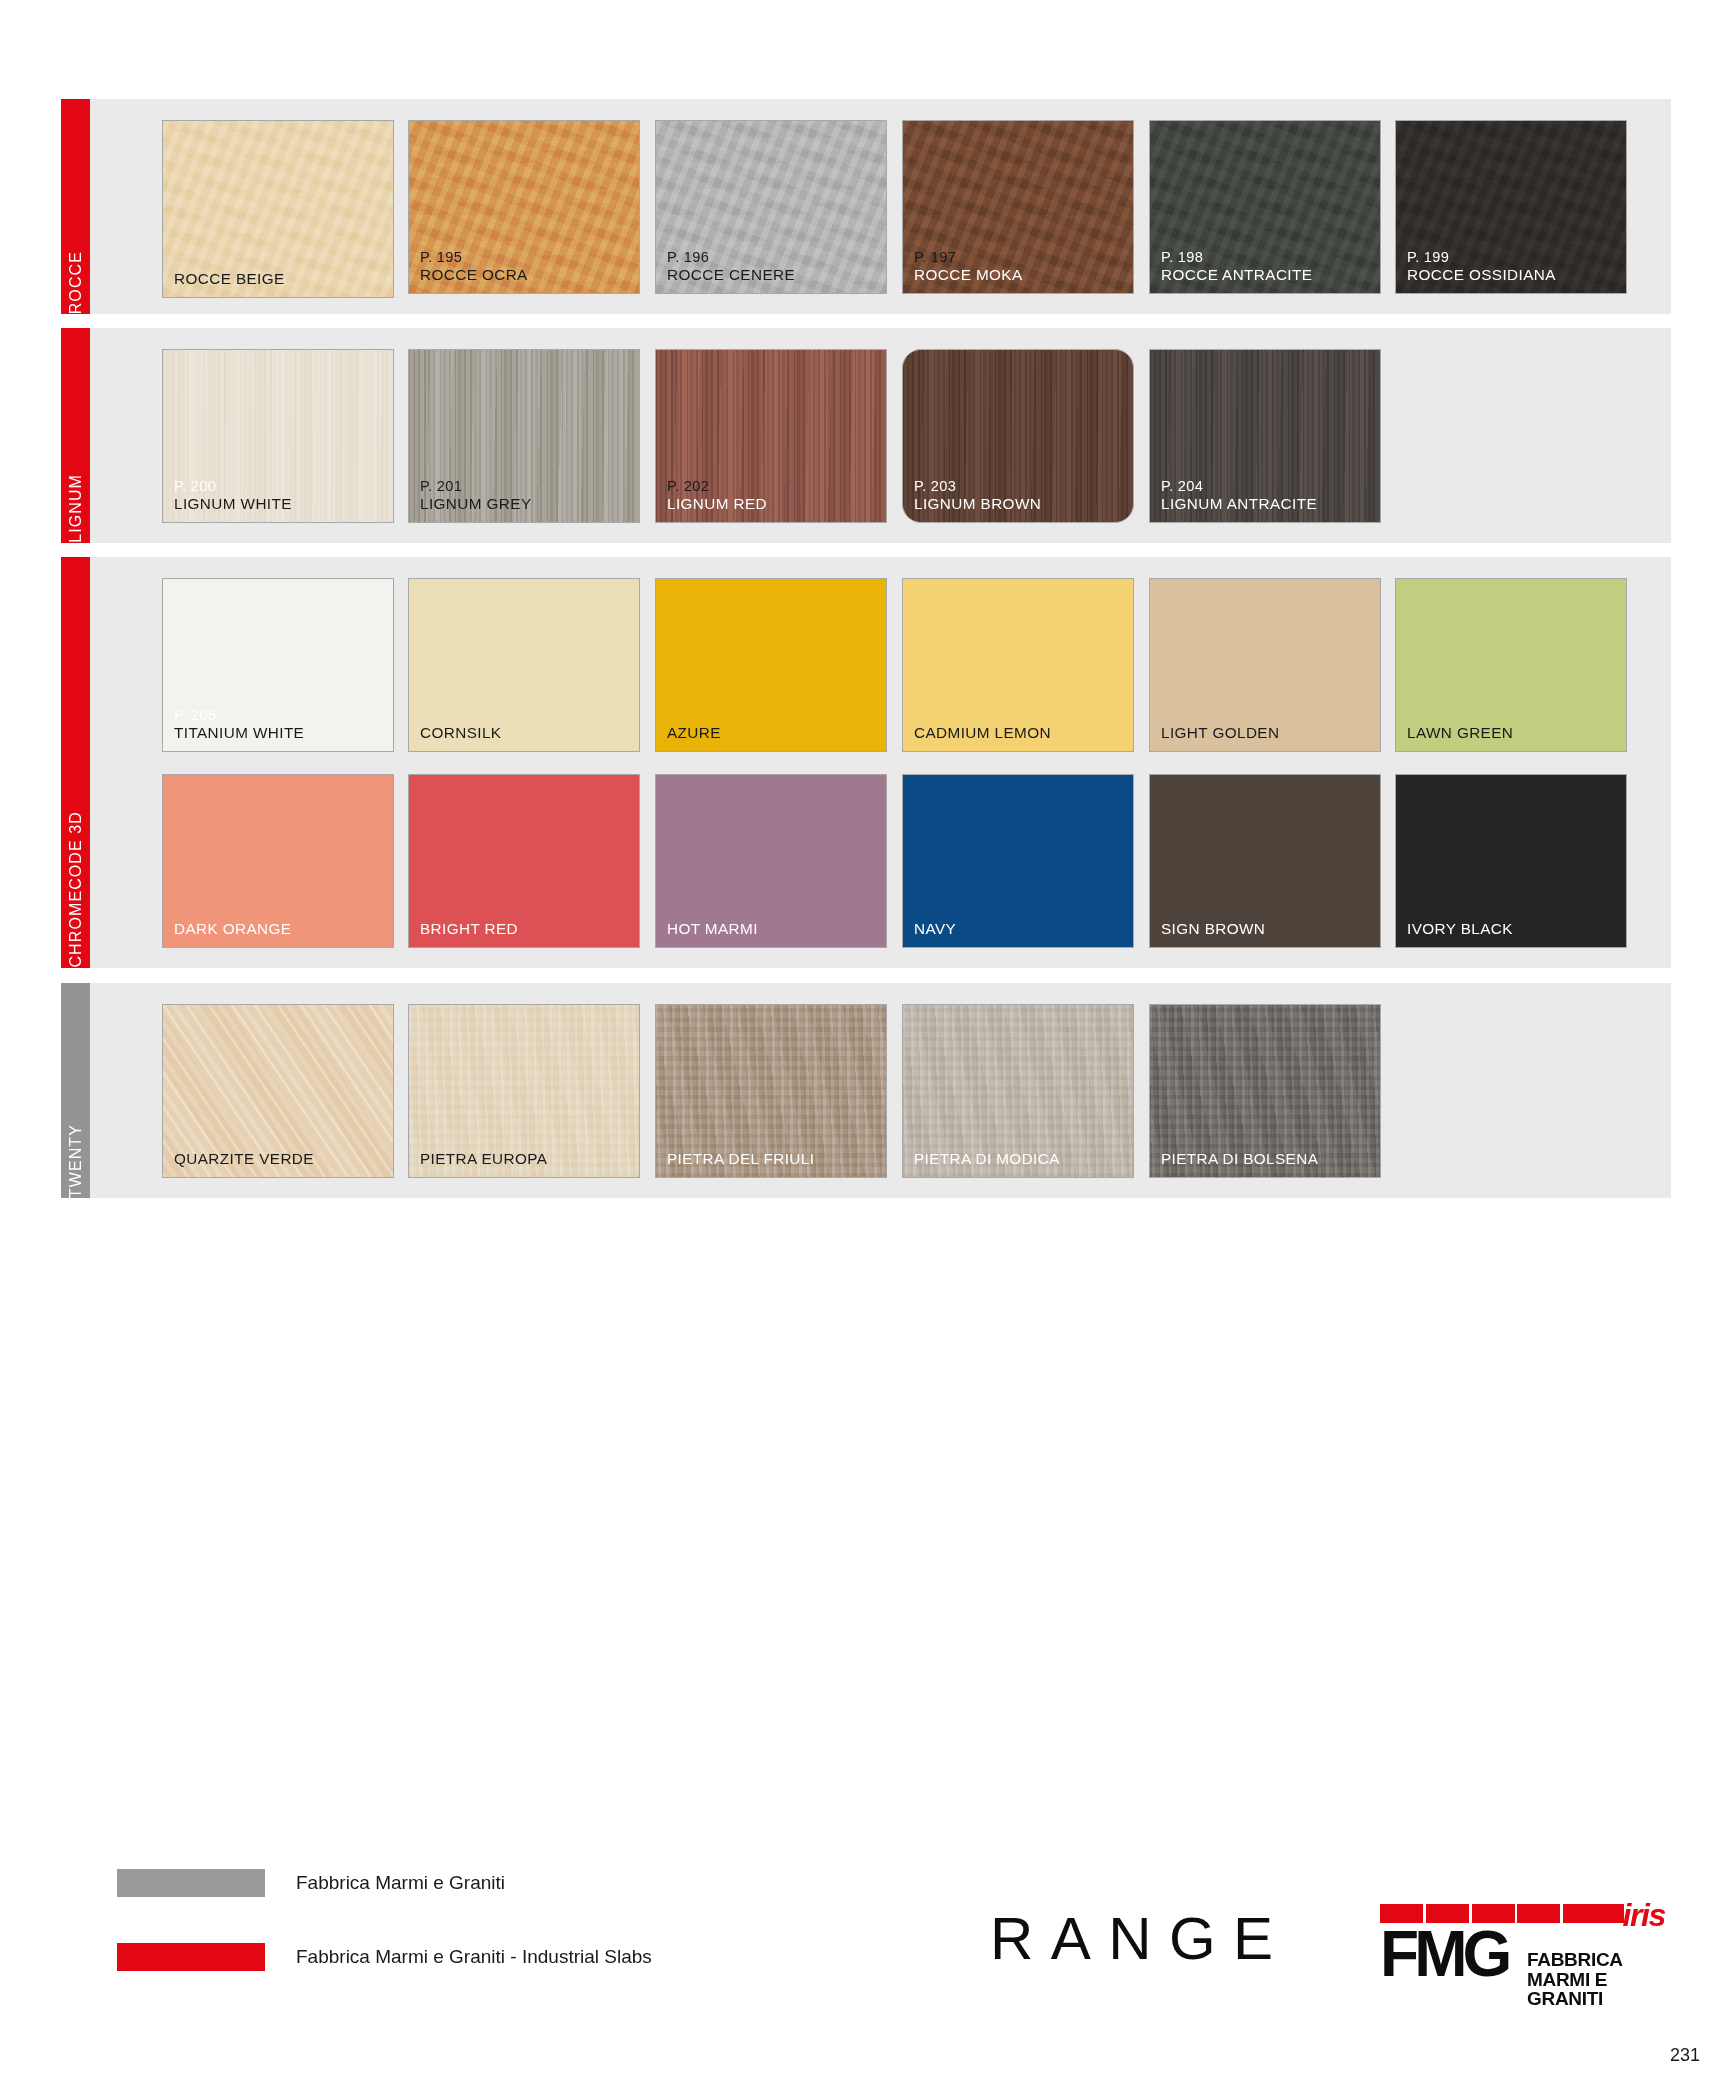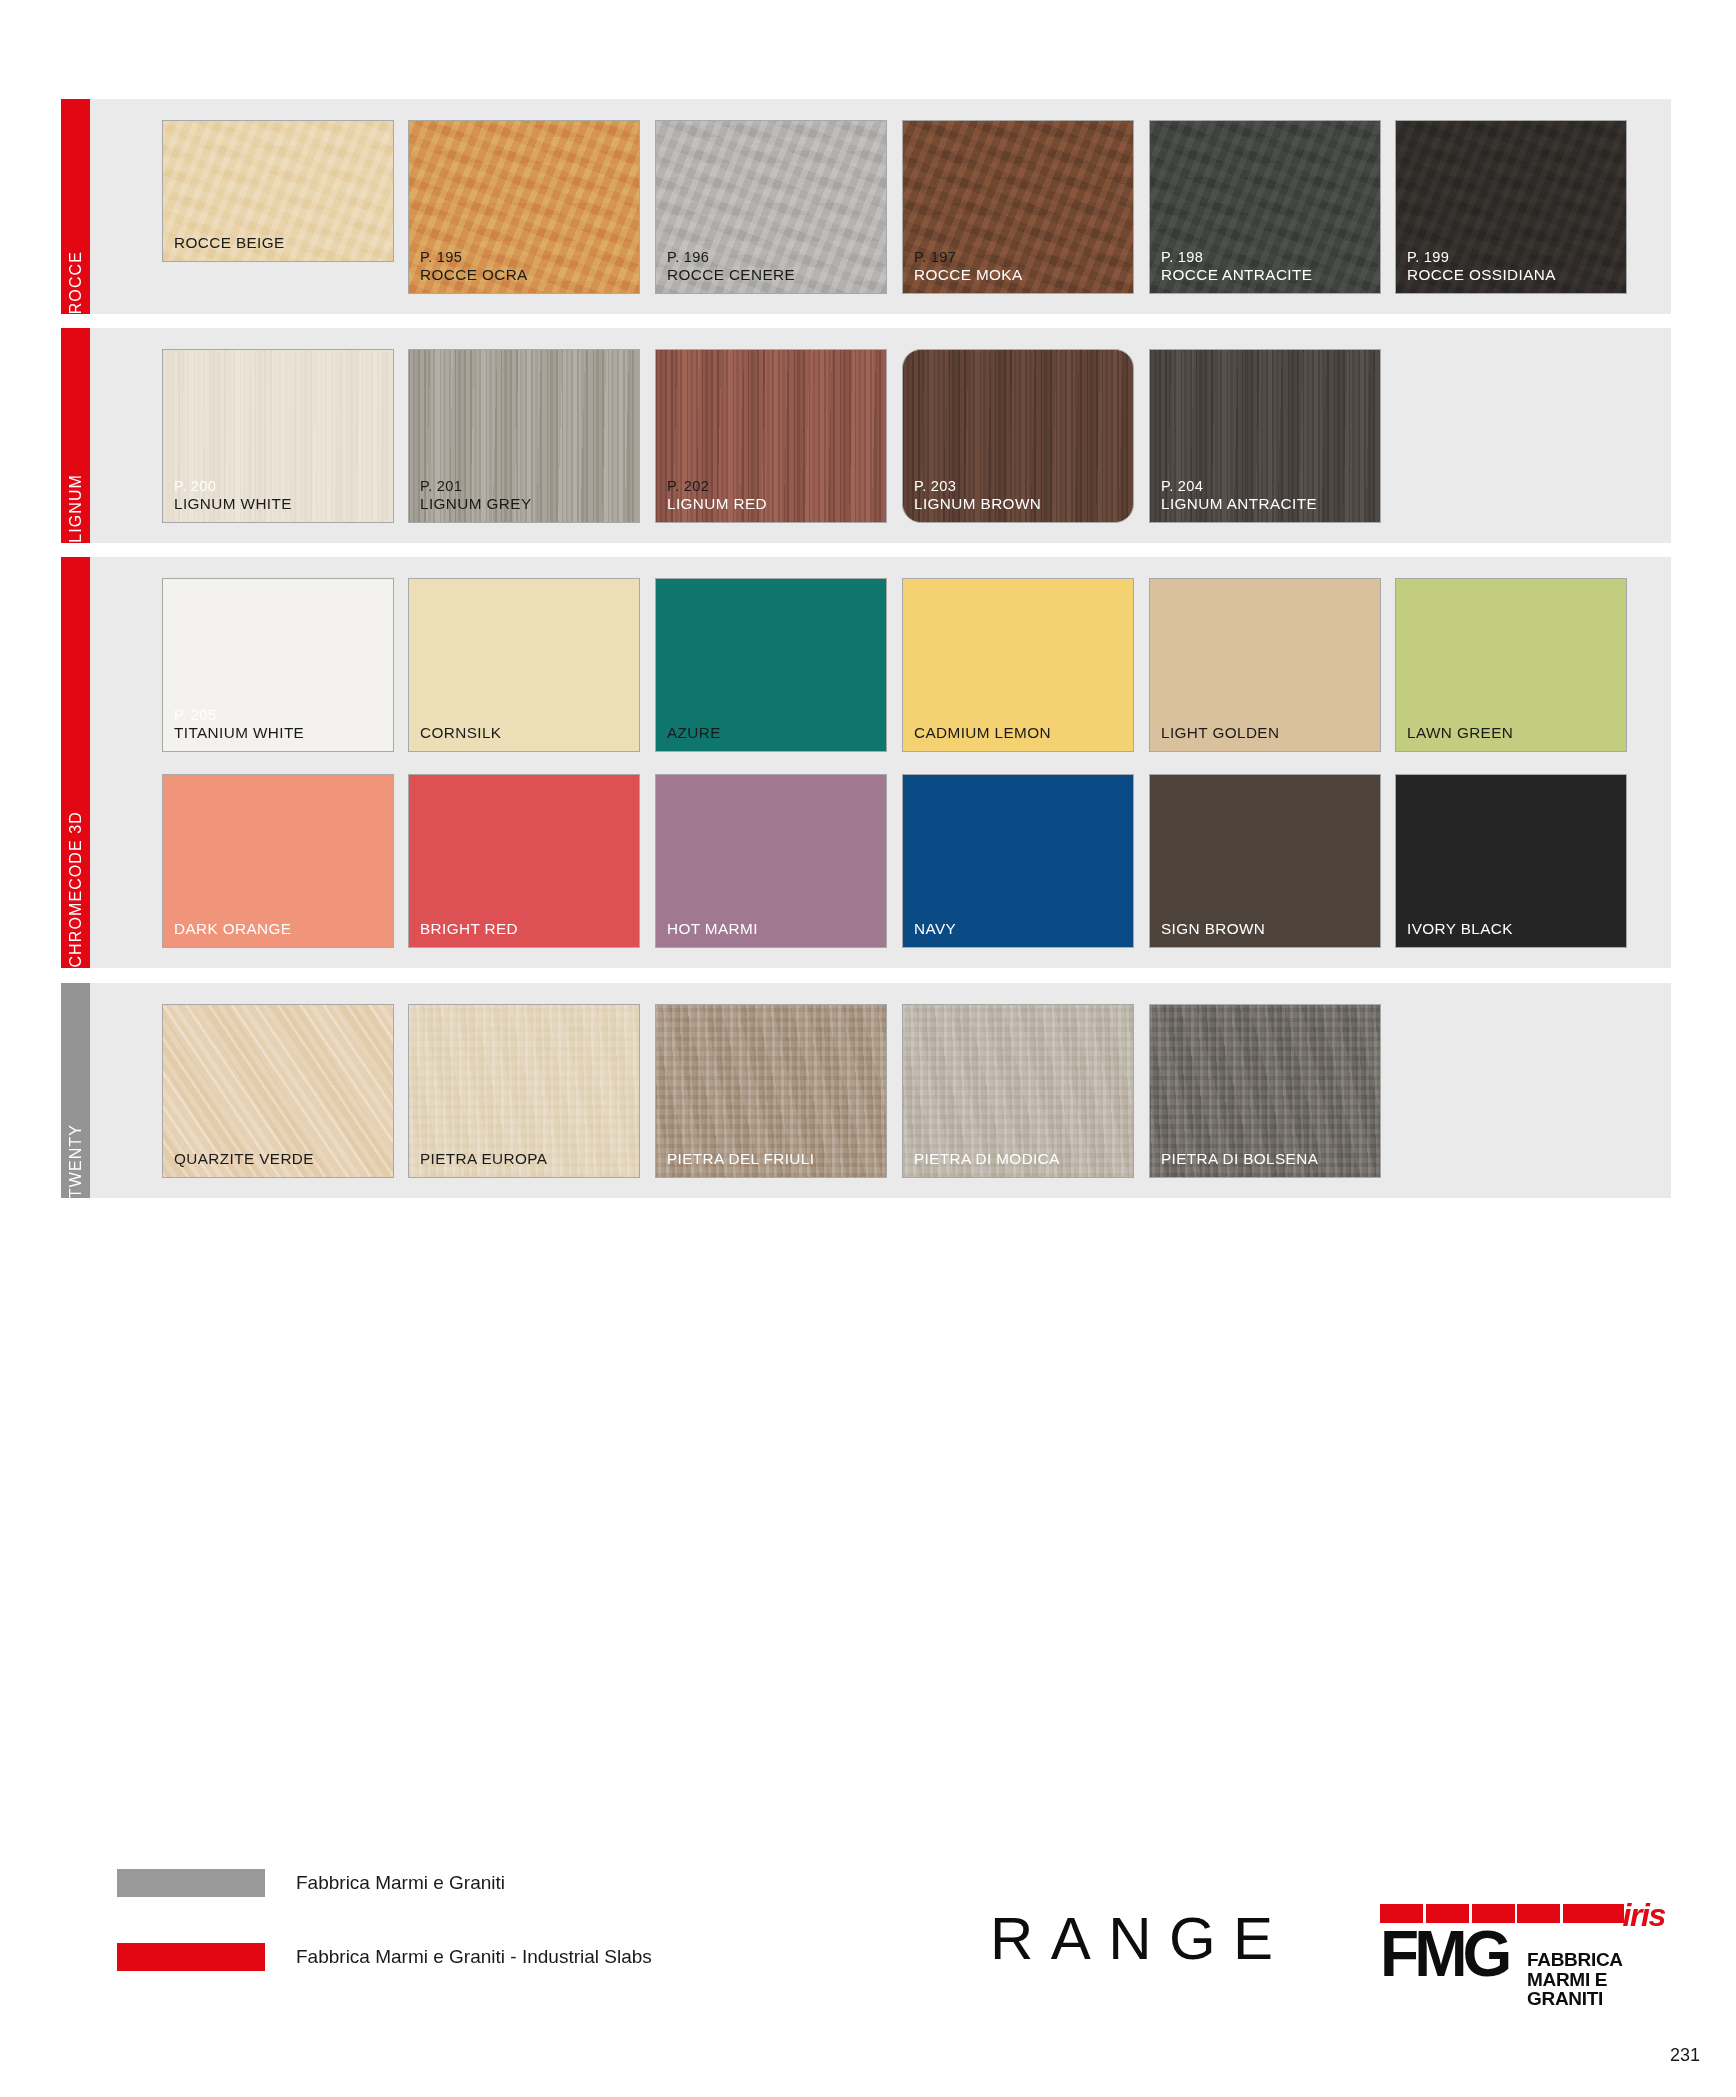--- a/index.html
+++ b/index.html
@@ -177,21 +177,21 @@
 </head>
 <body>
 
 <div class="page">
 
   <div id="bands-root">
       <div class="band" style="left: 61px; top: 99px; width: 1610px; height: 215px;">
         <div class="band-tab" style="background: rgb(227, 6, 19);">
           <span class="band-tab-label">ROCCE</span>
         </div>
-        <div class="swatch" style="left: 101px; top: 21px; height: 142px; background: rgb(232, 210, 168);">
+        <div class="swatch" style="left: 101px; top: 21px; height: 178px; background: rgb(232, 210, 168);">
           <div class="swatch-face tex-stone"></div>
           <div class="swatch-text">
             <span class="swatch-name t-dark">ROCCE BEIGE</span>
           </div>
         </div>
         <div class="swatch" style="left: 347px; top: 21px; height: 174px; background: rgb(211, 144, 78);">
           <div class="swatch-face tex-stone"></div>
           <div class="swatch-text">
             <span class="swatch-code t-dark">P. 195</span>
             <span class="swatch-name t-dark">ROCCE OCRA</span>
@@ -276,21 +276,21 @@
             <span class="swatch-code t-light">P. 205</span>
             <span class="swatch-name t-dark">TITANIUM WHITE</span>
           </div>
         </div>
         <div class="swatch" style="left: 347px; top: 21px; height: 174px; background: rgb(236, 223, 184);">
           <div class="swatch-face tex-flat"></div>
           <div class="swatch-text">
             <span class="swatch-name t-dark">CORNSILK</span>
           </div>
         </div>
-        <div class="swatch" style="left: 594px; top: 21px; height: 174px; background: #0f766e;">
+        <div class="swatch" style="left: 594px; top: 21px; height: 174px; background: #eab308;">
           <div class="swatch-face tex-flat"></div>
           <div class="swatch-text">
             <span class="swatch-name t-dark">AZURE</span>
           </div>
         </div>
         <div class="swatch" style="left: 841px; top: 21px; height: 174px; background: rgb(244, 209, 113);">
           <div class="swatch-face tex-flat"></div>
           <div class="swatch-text">
             <span class="swatch-name t-dark">CADMIUM LEMON</span>
           </div>

